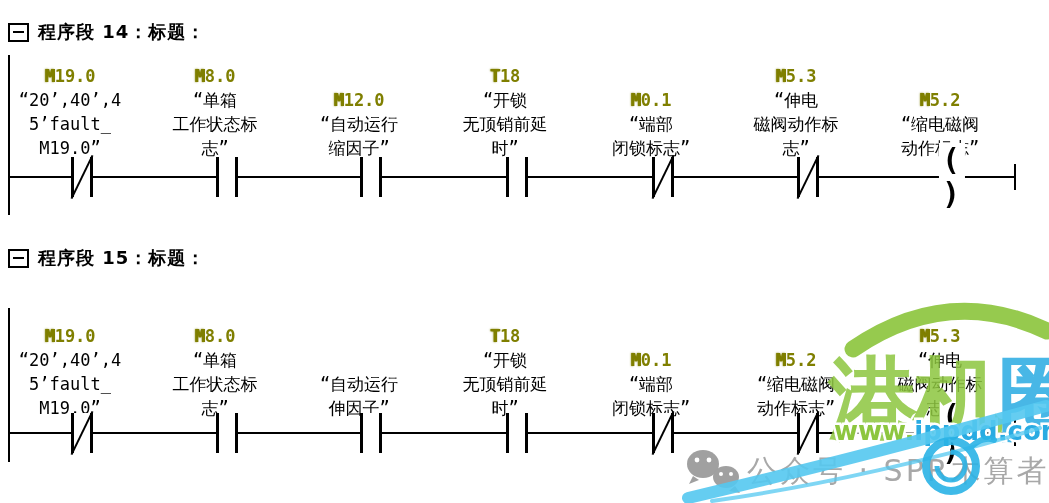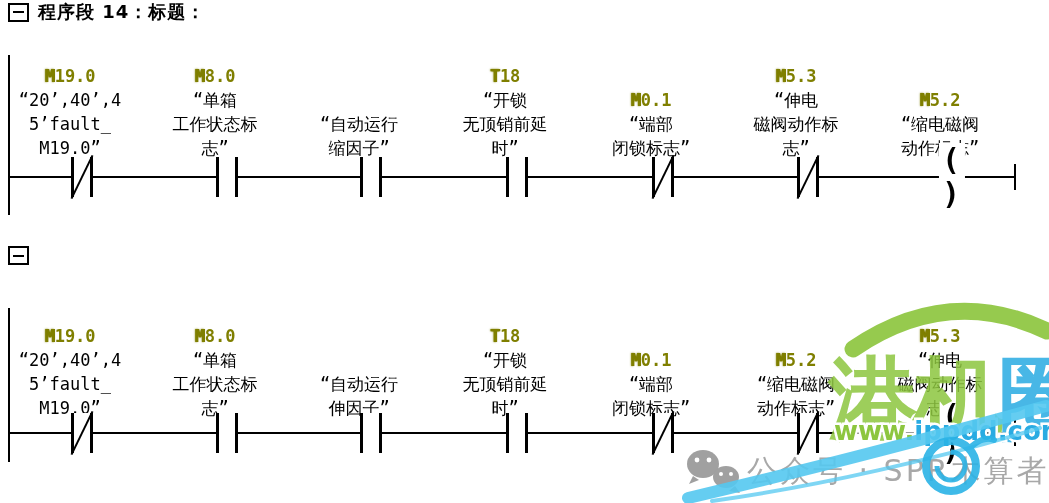--- a/index.html
+++ b/index.html
@@ -6,21 +6,21 @@
   body{
     width:1049px;height:503px;position:relative;overflow:hidden;
     background:#ffffff;
     font-family:"DejaVu Sans",sans-serif;
   }
   .network{position:absolute;left:0;width:1049px;}
   #net14{top:0;height:240px;--wirey:177px;--stackbot:80px;}
   #net15{top:240px;height:263px;--wirey:193px;--stackbot:83px;}
 
   .net-header{position:absolute;left:8px;display:flex;align-items:center;gap:9px;}
-  #net14 .net-header{top:0;}
+  #net14 .net-header{top:20px;}
   #net15 .net-header{top:6px;}
   .collapse-box{width:17px;height:15px;border:2px solid #000;position:relative;display:inline-block;background:#fff;}
   .collapse-box::after{content:"";position:absolute;left:3px;right:3px;top:50%;height:2px;margin-top:-1px;background:#000;}
   .net-title{font-size:18px;font-weight:bold;color:#000;letter-spacing:1px;}
 
   .rail{position:absolute;width:2px;background:#000;}
   #net14 .rail{left:8px;top:55px;height:160px;}
   #net15 .rail{left:8px;top:68px;height:154px;}
   .wire{position:absolute;left:8px;width:1007px;height:2px;background:#000;top:calc(var(--wirey) - 1px);}
   .end-tick{position:absolute;left:1014px;width:2px;height:26px;background:#000;top:calc(var(--wirey) - 13px);}
@@ -85,20 +85,21 @@
       <div class="addr">M8.0</div>
       <div class="cmt">“单箱
 工作状态标
 志”</div>
     </div>
     <div class="sym contact"></div>
   </div>
 
   <div class="lelem" style="left:371px">
     <div class="stack">
+      <div class="addr">M12.0</div>
       <div class="cmt">“自动运行
 缩因子”</div>
     </div>
     <div class="sym contact"></div>
   </div>
 
   <div class="lelem" style="left:517px">
     <div class="stack">
       <div class="addr">T18</div>
       <div class="cmt">“开锁
@@ -137,20 +138,21 @@
       <div class="cmt">“缩电磁阀
 动作标志”</div>
     </div>
     <div class="sym coil">( )</div>
   </div>
 </section>
 
 <section class="network" id="net15">
   <div class="net-header">
     <span class="collapse-box"></span>
+    <span class="net-title">程序段 15：标题：</span>
   </div>
   <div class="rail"></div>
   <div class="wire"></div>
   <div class="end-tick"></div>
 
   <div class="lelem" style="left:82px">
     <div class="stack">
       <div class="addr">M19.0</div>
       <div class="cmt">“20’,40’,4
 5’fault_

